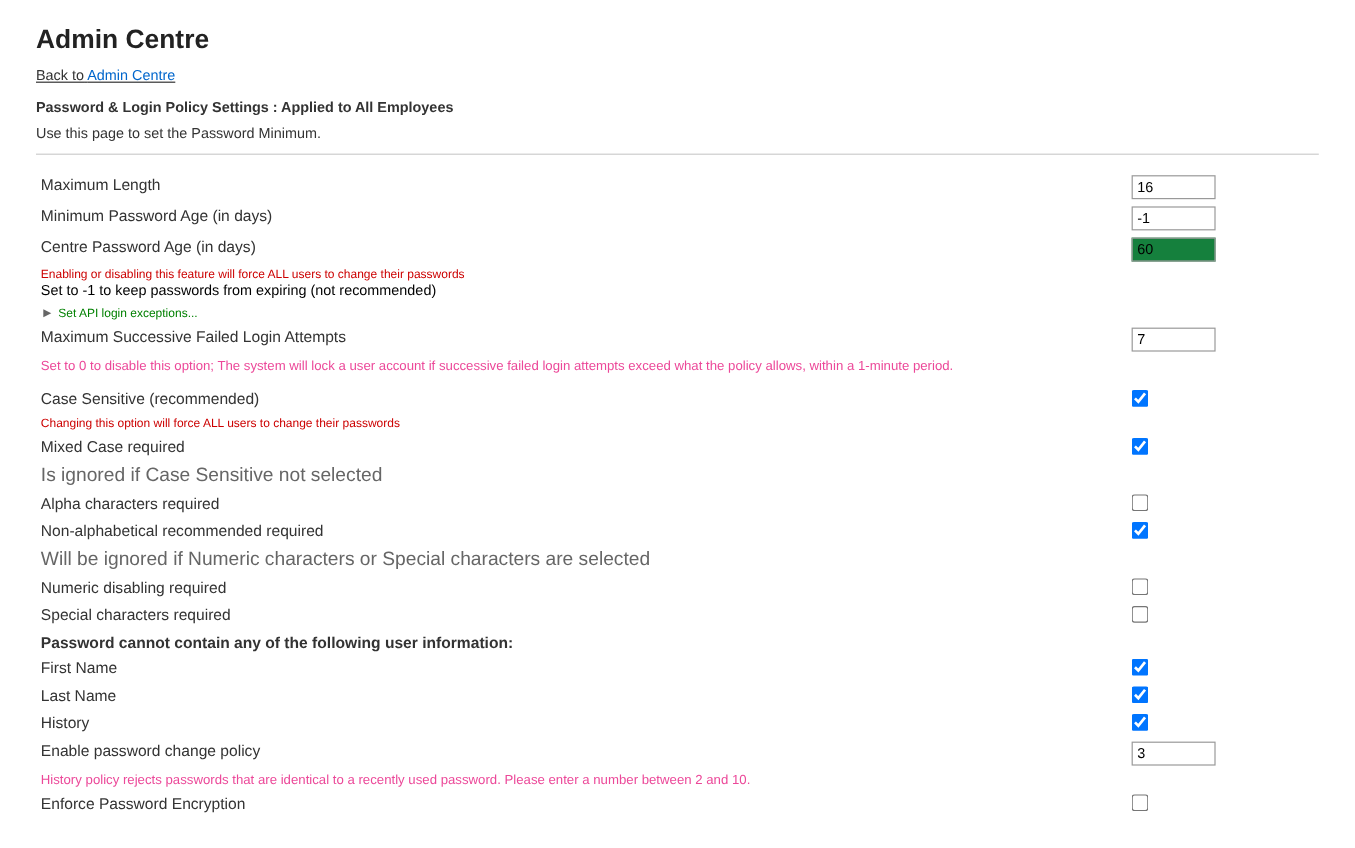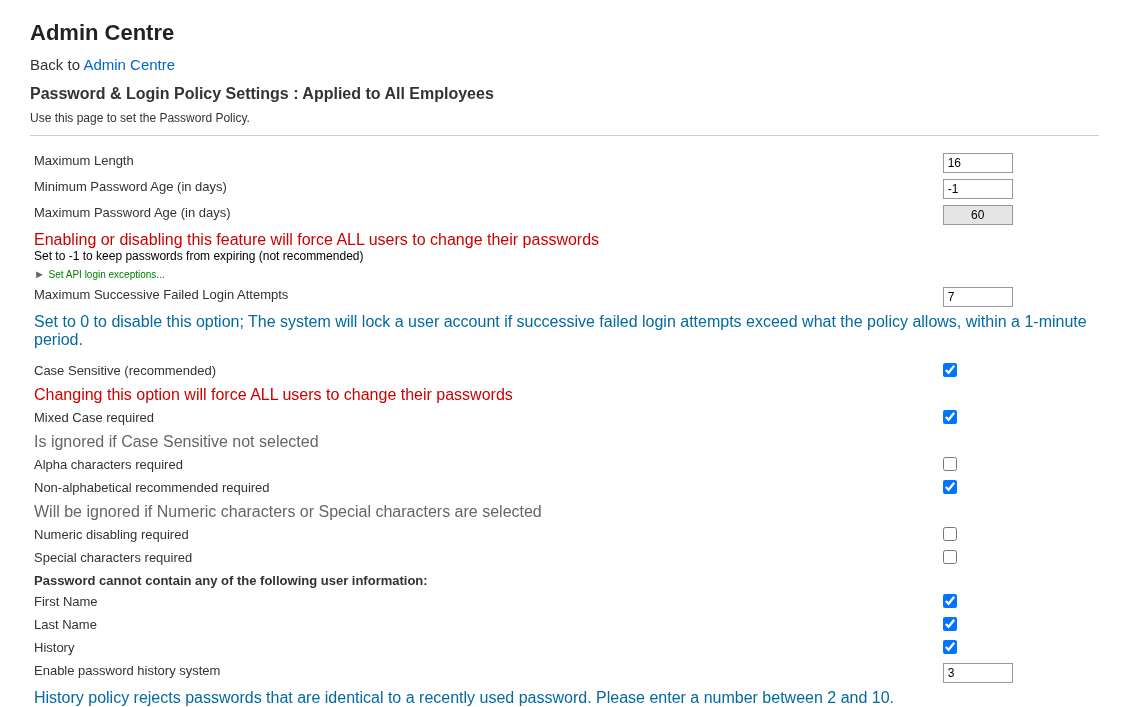--- a/index.html
+++ b/index.html
@@ -10,29 +10,30 @@
       background: #fff;
       padding: 20px 30px;
     }
     h1.page-title {
       font-size: 22px;
       font-weight: bold;
       color: #222;
       margin-bottom: 10px;
     }
     .back-link {
-      font-size: 15px;
+      font-size: 12px;
       margin-bottom: 12px;
+      text-decoration: underline;
     }
     .back-link a {
       color: #0066cc;
       text-decoration: none;
     }
     h2.section-title {
-      font-size: 16px;
+      font-size: 12px;
       font-weight: bold;
       margin-bottom: 8px;
     }
     .description {
       font-size: 12px;
       margin-bottom: 10px;
     }
     hr.divider {
       border: none;
       border-top: 1px solid #ccc;
@@ -54,39 +55,38 @@
       width: 15%;
       text-align: left;
     }
     input[type="text"], input[type="number"] {
       border: 1px solid #999;
       padding: 2px 4px;
       font-size: 12px;
       width: 70px;
     }
     input.highlighted {
-      background-color: #e5e5e5;
-      text-align: center;
+      background-color: #15803d;
     }
     .red-text {
       color: #cc0000;
-      font-size: 16px;
+      font-size: 10px;
     }
     .gray-text {
       color: #000000;
       font-size: 12px;
     }
     .green-link {
       color: #008000;
       text-decoration: none;
       font-size: 10px;
     }
     .info-text {
-      font-size: 16px;
-      color: #0369a1;
+      font-size: 11px;
+      color: #ec4899;
     }
     .sub-label {
       padding-left: 16px;
       font-size: 16px;
       color: #666;
     }
     .indent-label {
       padding-left: 16px;
     }
     .section-label {
@@ -106,21 +106,21 @@
 <body>
 
 <h1 class="page-title">Admin Centre</h1>
 
 <p class="back-link">
   <span>Back to</span>
   <a href="#">Admin Centre</a>
 </p>
 
 <h2 class="section-title">Password &amp; Login Policy Settings : Applied to All Employees</h2>
-<p class="description">Use this page to set the Password Policy.</p>
+<p class="description">Use this page to set the Password Minimum.</p>
 
 <hr class="divider">
 
 <table class="form-table">
   <tbody>
 
 
     <tr>
       <td class="label-col">Maximum Length</td>
       <td class="input-col">
@@ -129,21 +129,21 @@
     </tr>
 
     <tr>
       <td class="label-col">Minimum Password Age (in days)</td>
       <td class="input-col">
         <input type="text" value="-1" style="">
       </td>
     </tr>
 
     <tr>
-      <td class="label-col">Maximum Password Age (in days)</td>
+      <td class="label-col">Centre Password Age (in days)</td>
       <td class="input-col">
         <input type="text" class="highlighted" value="60" style="">
       </td>
     </tr>
 
     <tr>
       <td colspan="2">
         <div class="red-text">Enabling or disabling this feature will force ALL users to change their passwords</div>
         <div class="gray-text">Set to -1 to keep passwords from expiring (not recommended)</div>
         <div style="margin-top:3px;">
@@ -243,21 +243,21 @@
     </tr>
 
     <tr>
       <td class="label-col indent-label">History</td>
       <td class="checkbox-cell">
         <input type="checkbox" checked="" style="">
       </td>
     </tr>
 
     <tr>
-      <td class="label-col">Enable password history system</td>
+      <td class="label-col">Enable password change policy</td>
       <td class="input-col">
         <input type="text" value="3" style="">
       </td>
     </tr>
 
     <tr>
       <td colspan="2" class="info-text">History policy rejects passwords that are identical to a recently used password. Please enter a number between 2 and 10.</td>
     </tr>
 
     <tr>

